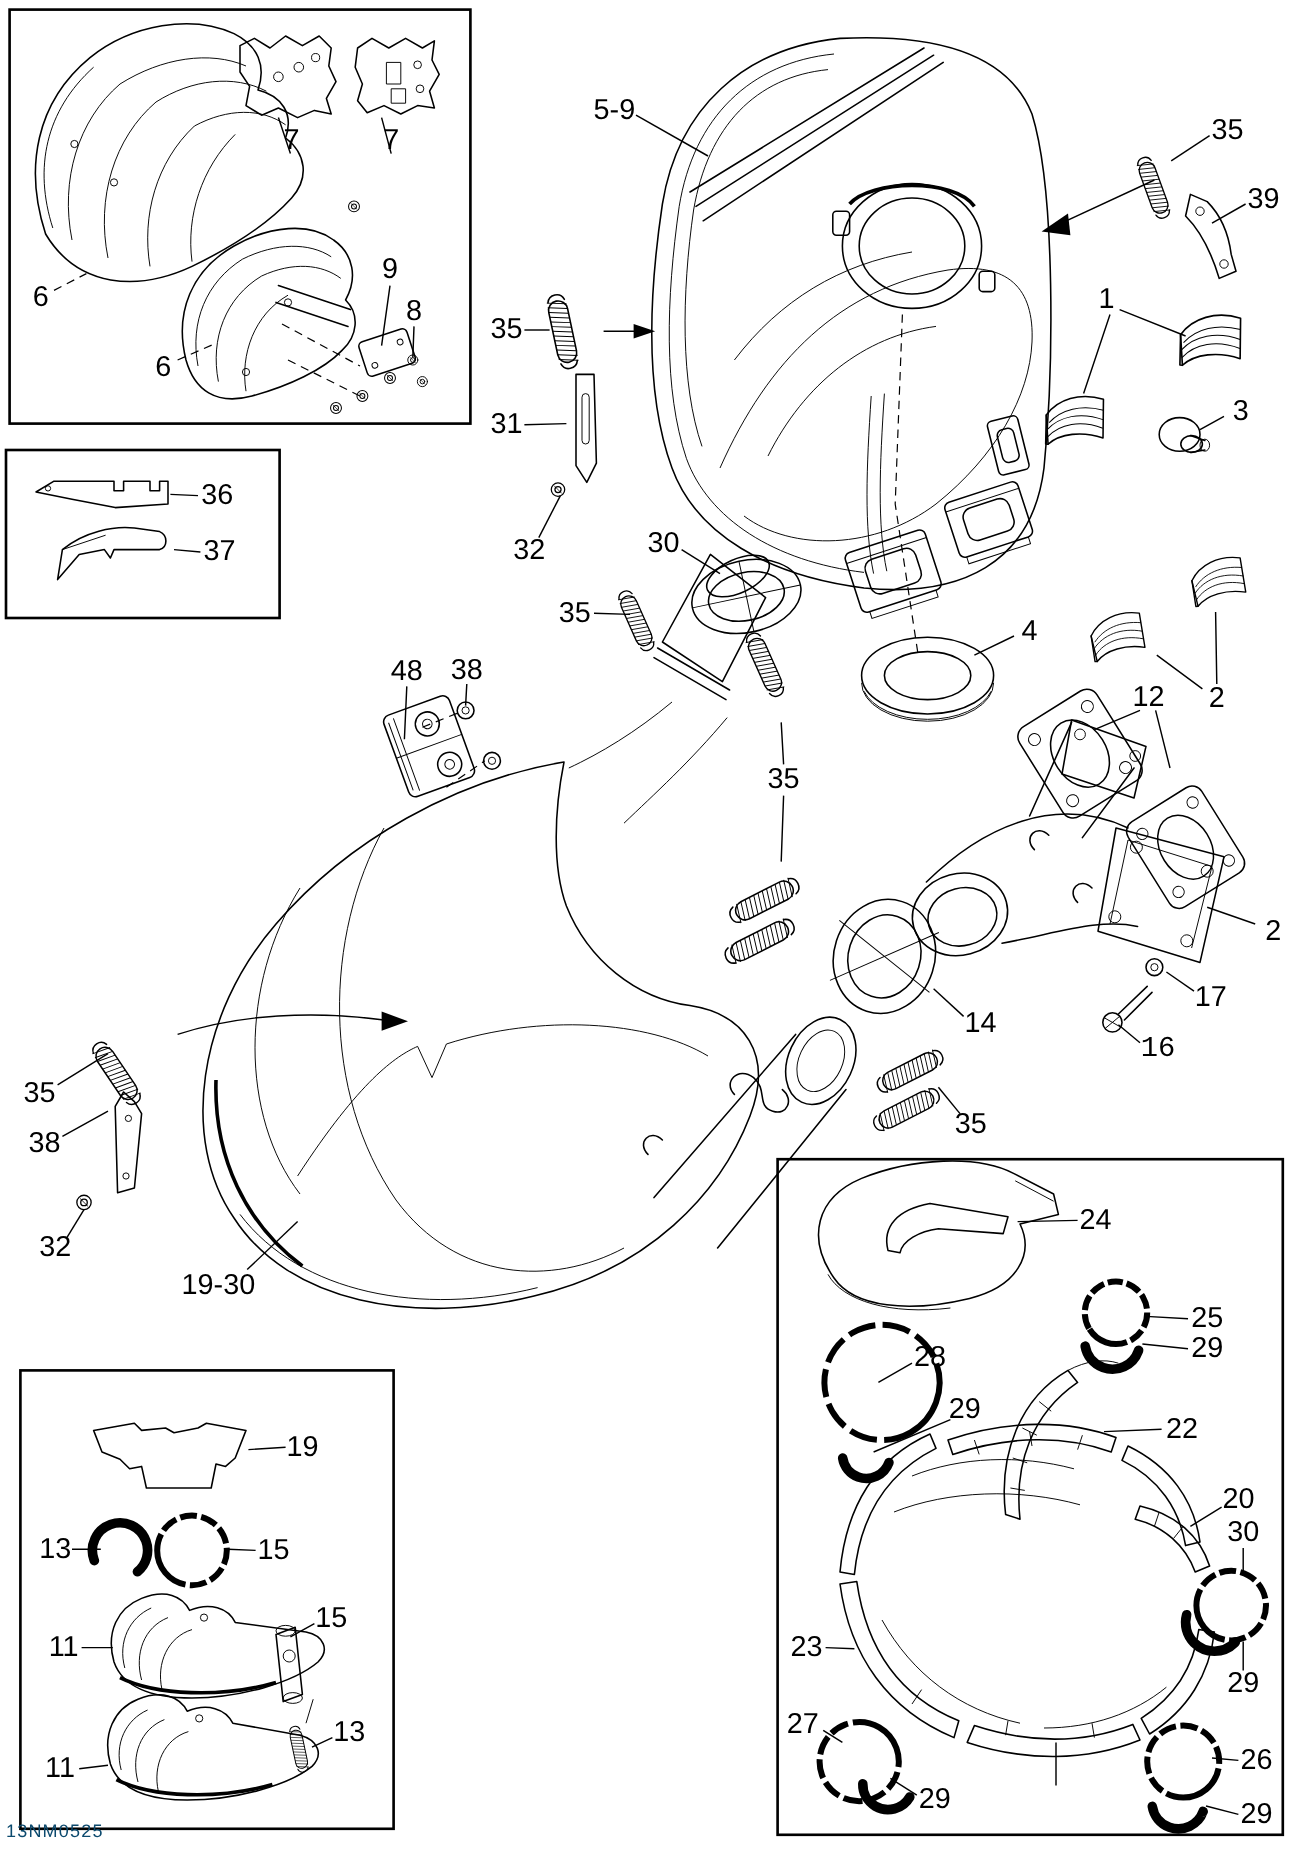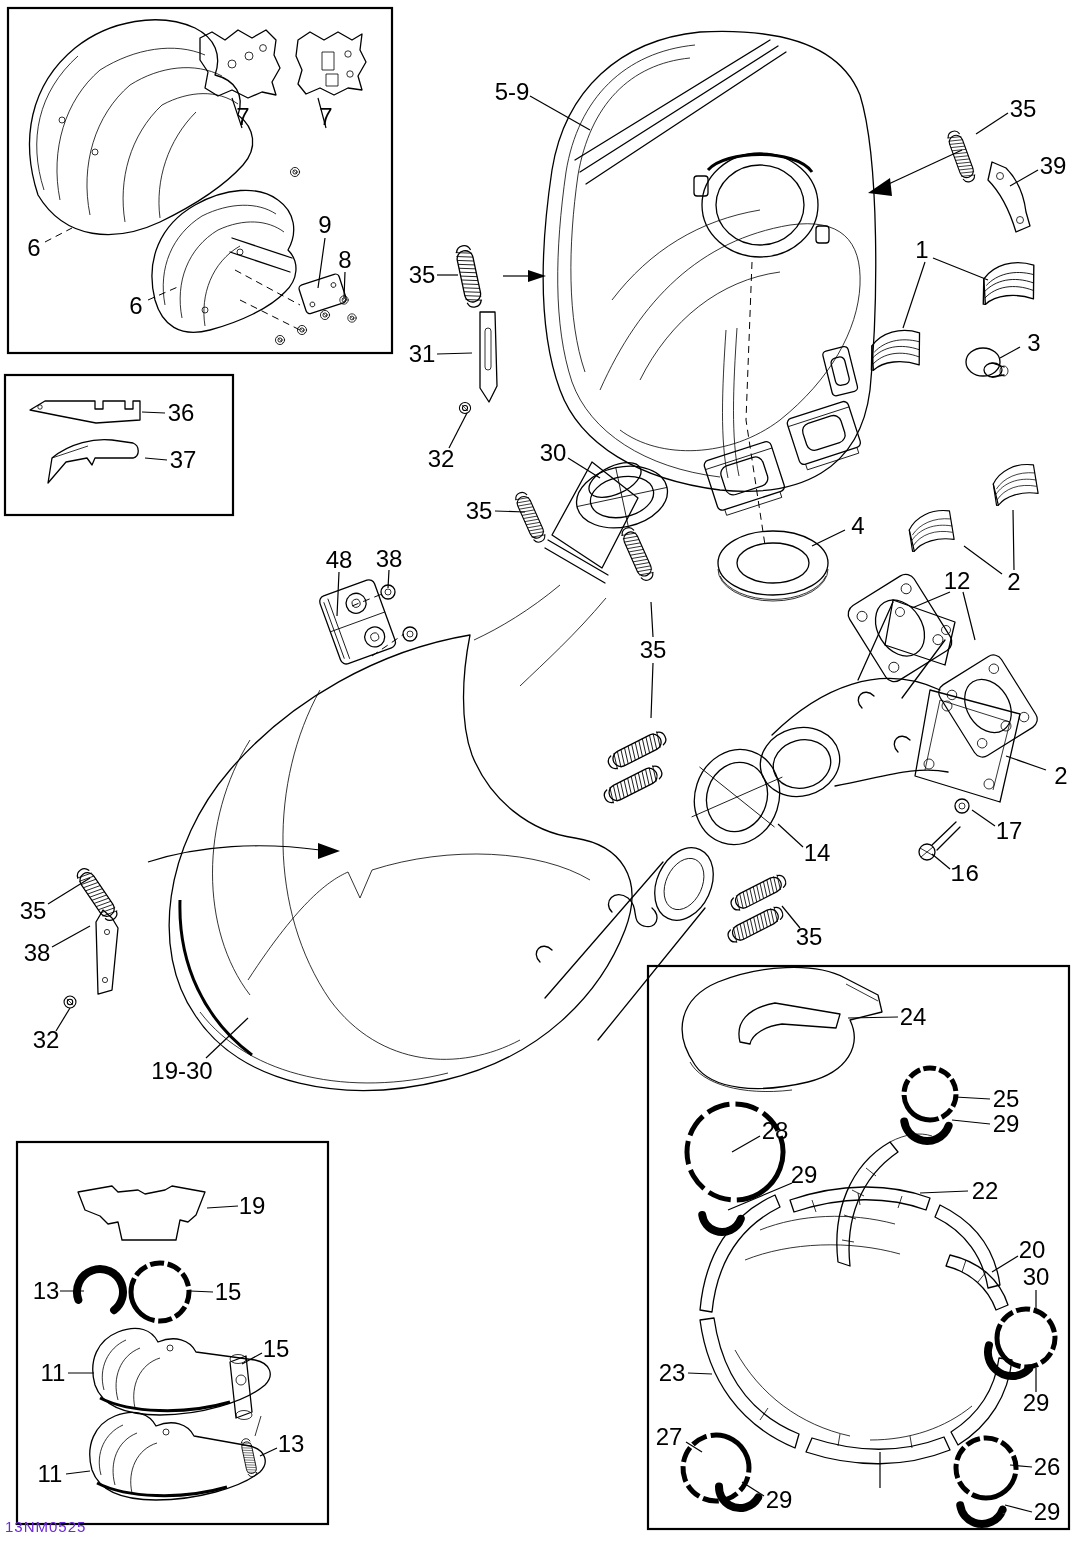--- a/index.html
+++ b/index.html
@@ -2,21 +2,21 @@
 <html><head>
 <meta charset="utf-8">
 <style>
   html,body{margin:0;padding:0;background:#ffffff;}
   #stage{position:relative;width:1075px;height:1542px;background:#ffffff;
          font-family:"Liberation Sans", sans-serif;overflow:hidden;}
   #art{position:absolute;left:0;top:0;}
   .callout{position:absolute;transform:translate(-50%,-50%);
            font-size:24px;line-height:1;color:#000;white-space:nowrap;
            font-family:"Liberation Sans", sans-serif;}
-  .doccode{position:absolute;left:5px;top:1518px;font-size:15px;color:#6d28d9;
+  .doccode{position:absolute;left:5px;top:1518px;font-size:15px;color:#0c4a6e;
            font-family:"Liberation Sans", sans-serif;letter-spacing:1px;}
   
   .ln{fill:none;stroke:#000;stroke-width:1.3;stroke-linecap:round;stroke-linejoin:round;}
   .thin{fill:none;stroke:#000;stroke-width:0.8;}
   .thick{fill:none;stroke:#000;stroke-width:3;}
   .box{fill:none;stroke:#000;stroke-width:2.2;}
   .leader{stroke:#000;stroke-width:1.2;fill:none;}
   .dash{stroke:#000;stroke-width:1;fill:none;stroke-dasharray:7 5;}
   .cring{fill:none;stroke:#000;stroke-width:5;
          stroke-dasharray:7.75 2 7.75 2 7.75 2 7.75 2 7.75 2 7.75 2 7.75 2 7.75 2 22;}

